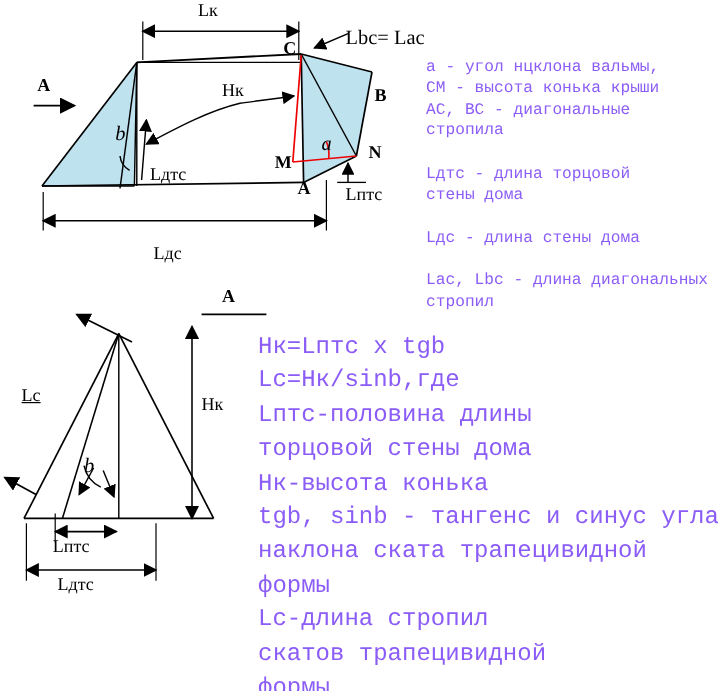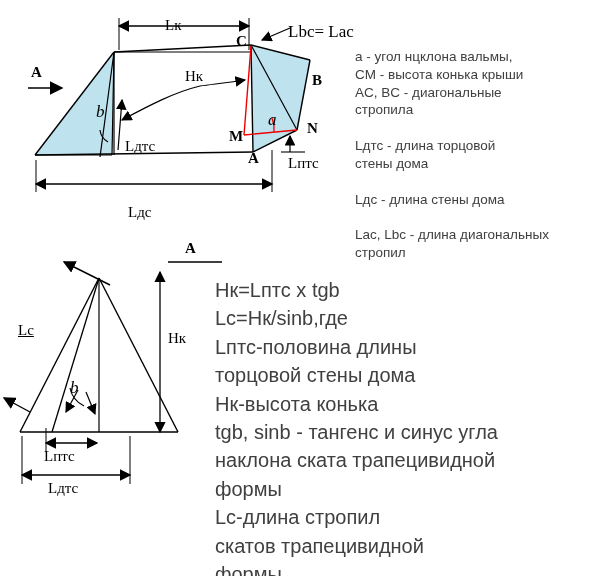--- a/index.html
+++ b/index.html
@@ -18,22 +18,22 @@
     color:#000;
     white-space:pre;
     line-height:1.18;
   }
   .lbl.med { font-size:17px; }
   .lbl.big { font-size:15px; }
   .lbl.pt { font-size:15px; font-weight:bold; }
   .lbl.italic-b { font-style:italic; }
   .textblock {
     position:absolute;
-    font-family:Liberation Sans, sans-serif;
-    color:#404040;
+    font-family:Liberation Mono, monospace;
+    color:#8b5cf6;
     white-space:pre-line;
     line-height:1.32;
   }
 </style>
 </head>
 <body>
 
 <div class="stage">
 
   <svg class="diagram" viewBox="0 0 600 576">
@@ -122,21 +122,21 @@
 
       <line x1="46" y1="443" x2="97" y2="443" stroke="#000" stroke-width="1.3" marker-start="url(#arrStart)" marker-end="url(#arrEnd)"></line>
       <line x1="46" y1="428" x2="46" y2="452" stroke="#000" stroke-width="1"></line>
 
       <line x1="22" y1="475" x2="130" y2="475" stroke="#000" stroke-width="1.3" marker-start="url(#arrStart)" marker-end="url(#arrEnd)"></line>
       <line x1="22" y1="436" x2="22" y2="484" stroke="#000" stroke-width="1"></line>
       <line x1="130" y1="436" x2="130" y2="484" stroke="#000" stroke-width="1"></line>
     </g>
   </svg>
 
-  <div class="lbl big" style="left:165px; top:1px;margin-top:16px;">Lк</div>
+  <div class="lbl big" style="left:165px; top:1px;">Lк</div>
   <div class="lbl pt" style="left:236px; top:33px;">C</div>
   <div class="lbl med" style="left:288px; top:22px;">Lbc= Lac</div>
   <div class="lbl pt" style="left:312px; top:72px;">B</div>
   <div class="lbl pt" style="left:307px; top:120px;">N</div>
   <div class="lbl pt" style="left:229px; top:128px;">M</div>
   <div class="lbl pt" style="left:248px; top:150px;">A</div>
   <div class="lbl big" style="left:185px; top:68px;">Нк</div>
   <div class="lbl big" style="left:125px; top:138px;">Lдтс</div>
   <div class="lbl med italic-b" style="left:96px; top:102px;">b</div>
   <div class="lbl med italic-b" style="left:268px; top:110px;">a</div>

